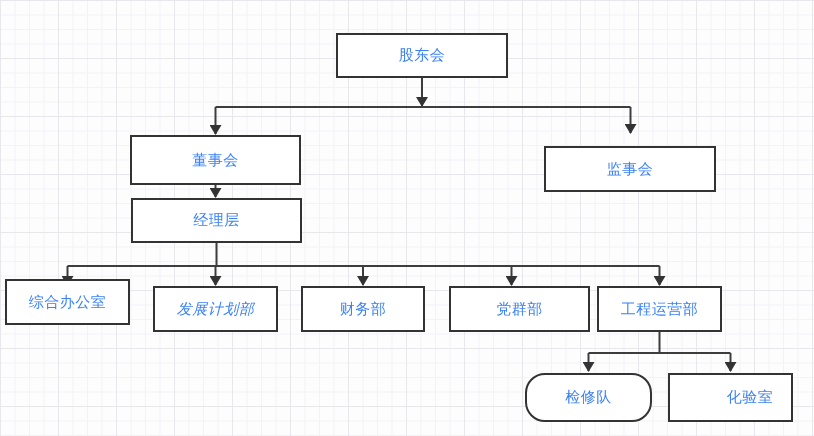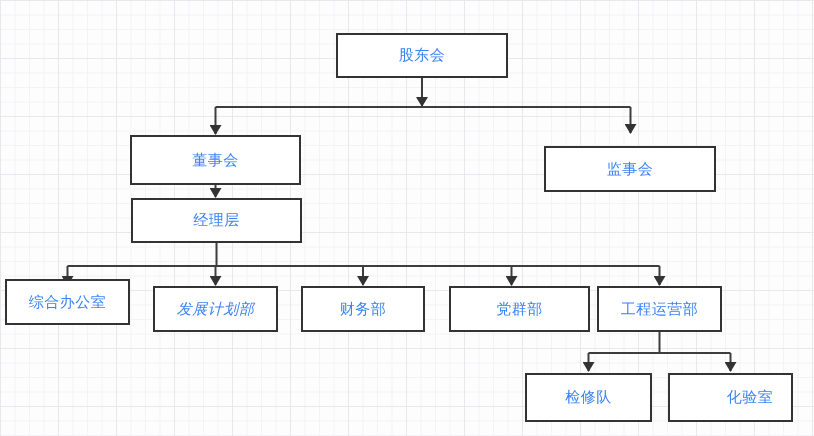--- a/index.html
+++ b/index.html
@@ -93,17 +93,17 @@
   <div class="node" style="left:5px;   top:279px; width:125px; height:46px;">综合办公室</div>
 
   <div class="node" style="left:153px; top:286px; width:125px; height:46px;font-style:italic;">发展计划部</div>
 
   <div class="node" style="left:301px; top:286px; width:124px; height:46px;">财务部</div>
 
   <div class="node" style="left:449px; top:286px; width:141px; height:46px;">党群部</div>
 
   <div class="node" style="left:597px; top:286px; width:125px; height:46px;">工程运营部</div>
 
-  <div class="node" style="left:525px; top:373px; width:127px; height:49px;">检修队</div>
+  <div class="node" style="left:525px; top:373px; width:127px; height:49px;border-radius:20px;">检修队</div>
 
   <div class="node" style="left:668px; top:373px; width:125px; height:49px;padding-left:39px;">化验室</div>
 
 </div>
 
 </body></html>

